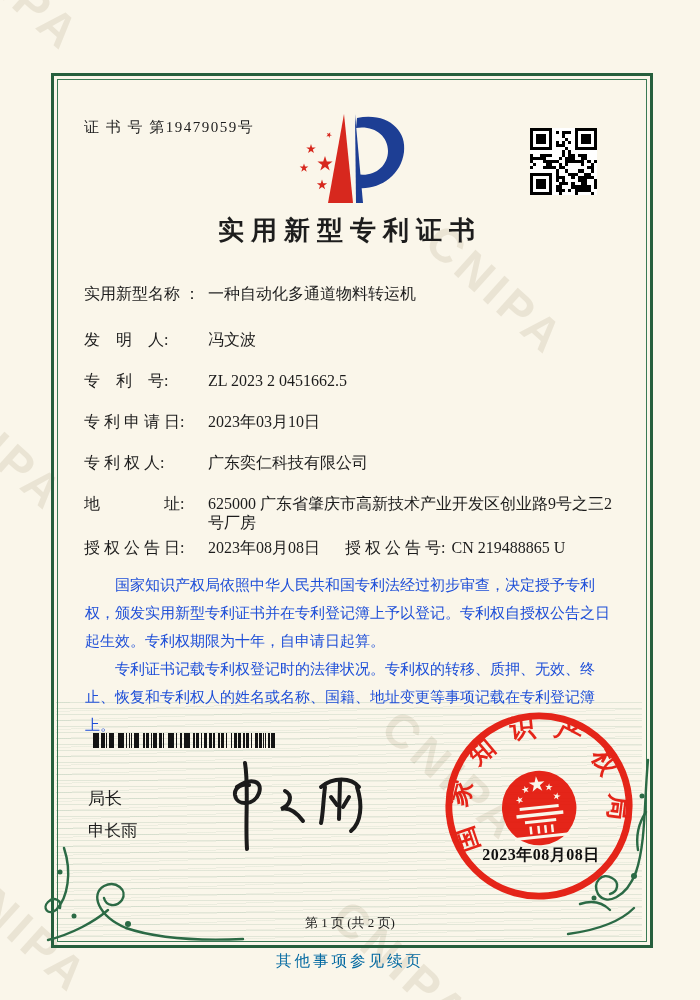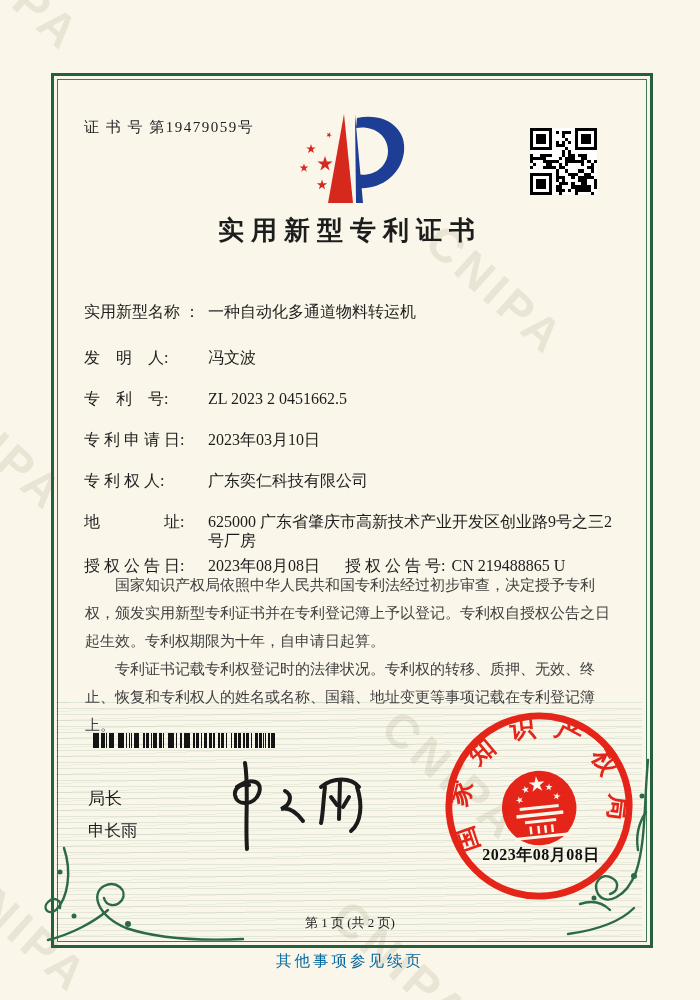--- a/index.html
+++ b/index.html
@@ -15,30 +15,30 @@
   .frame::before{content:"";position:absolute;inset:3px;border:1px solid #3a7a55;}
   
   .waves{position:absolute;left:56px;top:702px;width:586px;height:238px;z-index:2;
          background:repeating-linear-gradient(180deg,rgba(62,122,87,.13) 0 1px,transparent 1px 6px),
                     repeating-linear-gradient(178deg,rgba(62,122,87,.07) 0 1px,transparent 1px 9px);}
   .cert-no{position:absolute;left:84px;top:118px;font-size:15px;letter-spacing:1.5px;z-index:3;}
   .logo{position:absolute;left:287px;top:110px;width:125px;height:97px;z-index:3;}
   .qr{position:absolute;left:530px;top:128px;width:67px;height:67px;z-index:3;background:#fff;}
   .title{position:absolute;left:0;top:213px;width:700px;text-align:center;font-size:26px;
          font-weight:bold;letter-spacing:7px;z-index:3;}
-  .fields{position:absolute;left:84px;top:302px;width:534px;z-index:3;font-size:16px;}
+  .fields{position:absolute;left:84px;top:284px;width:534px;z-index:3;font-size:16px;}
   .row{display:flex;line-height:19px;margin-bottom:22px;}
   .row.first{margin-bottom:27px;}
   .row.addr{margin-bottom:6px;}
   .lbl{width:124px;flex:none;}
   .val{flex:1;}
   .val2{width:128px;flex:none;}
   .lbl2{flex:none;margin-left:9px;margin-right:6px;}
   .legal{position:absolute;left:85px;top:571px;width:532px;z-index:3;}
-  .legal p{margin:0;font-size:15px;line-height:28px;text-indent:2em;color:#404040;}
+  .legal p{margin:0;font-size:15px;line-height:28px;text-indent:2em;color:#1d4ed8;}
   .barcode{position:absolute;left:93px;top:733px;width:183px;height:15px;z-index:3;
     background:
       repeating-linear-gradient(90deg,#141414 0 1.5px,transparent 1.5px 3px,#141414 3px 6px,transparent 6px 7.5px,#141414 7.5px 8.5px,transparent 8.5px 12.5px),
       repeating-linear-gradient(90deg,transparent 0 2px,#141414 2px 3px,transparent 3px 9px,#141414 9px 12px,transparent 12px 17px);}
   .director-title{position:absolute;left:88px;top:787px;font-size:17px;z-index:3;
       font-family:"Liberation Sans","DejaVu Sans",sans-serif;}
   .director-name{position:absolute;left:88px;top:820px;font-size:16.5px;z-index:3;
       font-family:"Liberation Sans","DejaVu Sans",sans-serif;}
   .sig{position:absolute;left:193px;top:757px;width:180px;height:100px;z-index:3;}
   .seal{position:absolute;left:441px;top:708px;width:196px;height:196px;z-index:4;

